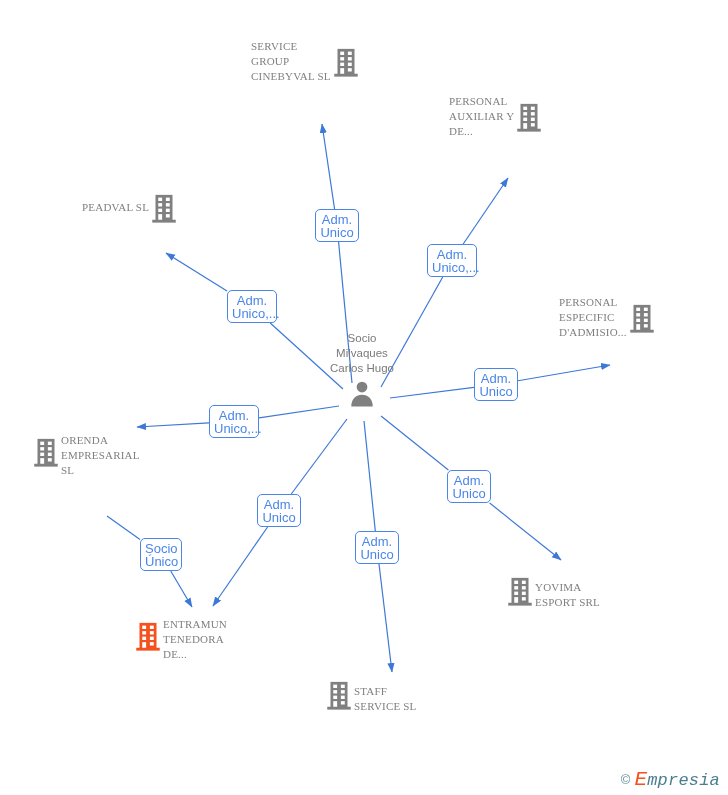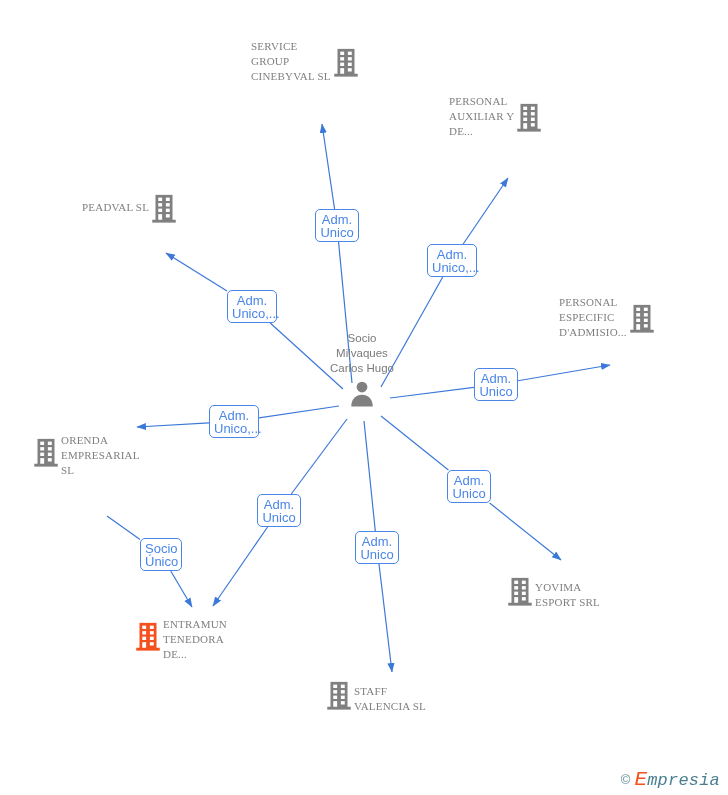--- a/index.html
+++ b/index.html
@@ -286,21 +286,21 @@
             <rect x="13.5" y="3.6" width="3.1" height="2.7" fill="#ffffff"></rect>
             <rect x="7.4" y="8.0" width="3.1" height="2.7" fill="#ffffff"></rect>
             <rect x="13.5" y="8.0" width="3.1" height="2.7" fill="#ffffff"></rect>
             <rect x="7.4" y="12.4" width="3.1" height="2.7" fill="#ffffff"></rect>
             <rect x="13.5" y="12.4" width="3.1" height="2.7" fill="#ffffff"></rect>
             <rect x="7.4" y="16.8" width="3.1" height="4.5" fill="#ffffff"></rect>
             <rect x="13.5" y="16.8" width="3.1" height="2.7" fill="#ffffff"></rect>
           </svg>
         </span>
         <div class="node-label below">STAFF
-VALENCIA SL</div>
+SERVICE SL</div>
       </div>
       <div class="node" style="left: 575px; top: 574px;">
         <span class="node-icon">
           <svg width="30" height="31.5" viewBox="0 0 24 25">
             <rect x="5.2" y="1.4" width="13.6" height="20.6" fill="#808080"></rect>
             <rect x="2.6" y="21.3" width="18.8" height="2.3" fill="#808080"></rect>
             <rect x="7.4" y="3.6" width="3.1" height="2.7" fill="#ffffff"></rect>
             <rect x="13.5" y="3.6" width="3.1" height="2.7" fill="#ffffff"></rect>
             <rect x="7.4" y="8.0" width="3.1" height="2.7" fill="#ffffff"></rect>
             <rect x="13.5" y="8.0" width="3.1" height="2.7" fill="#ffffff"></rect>

